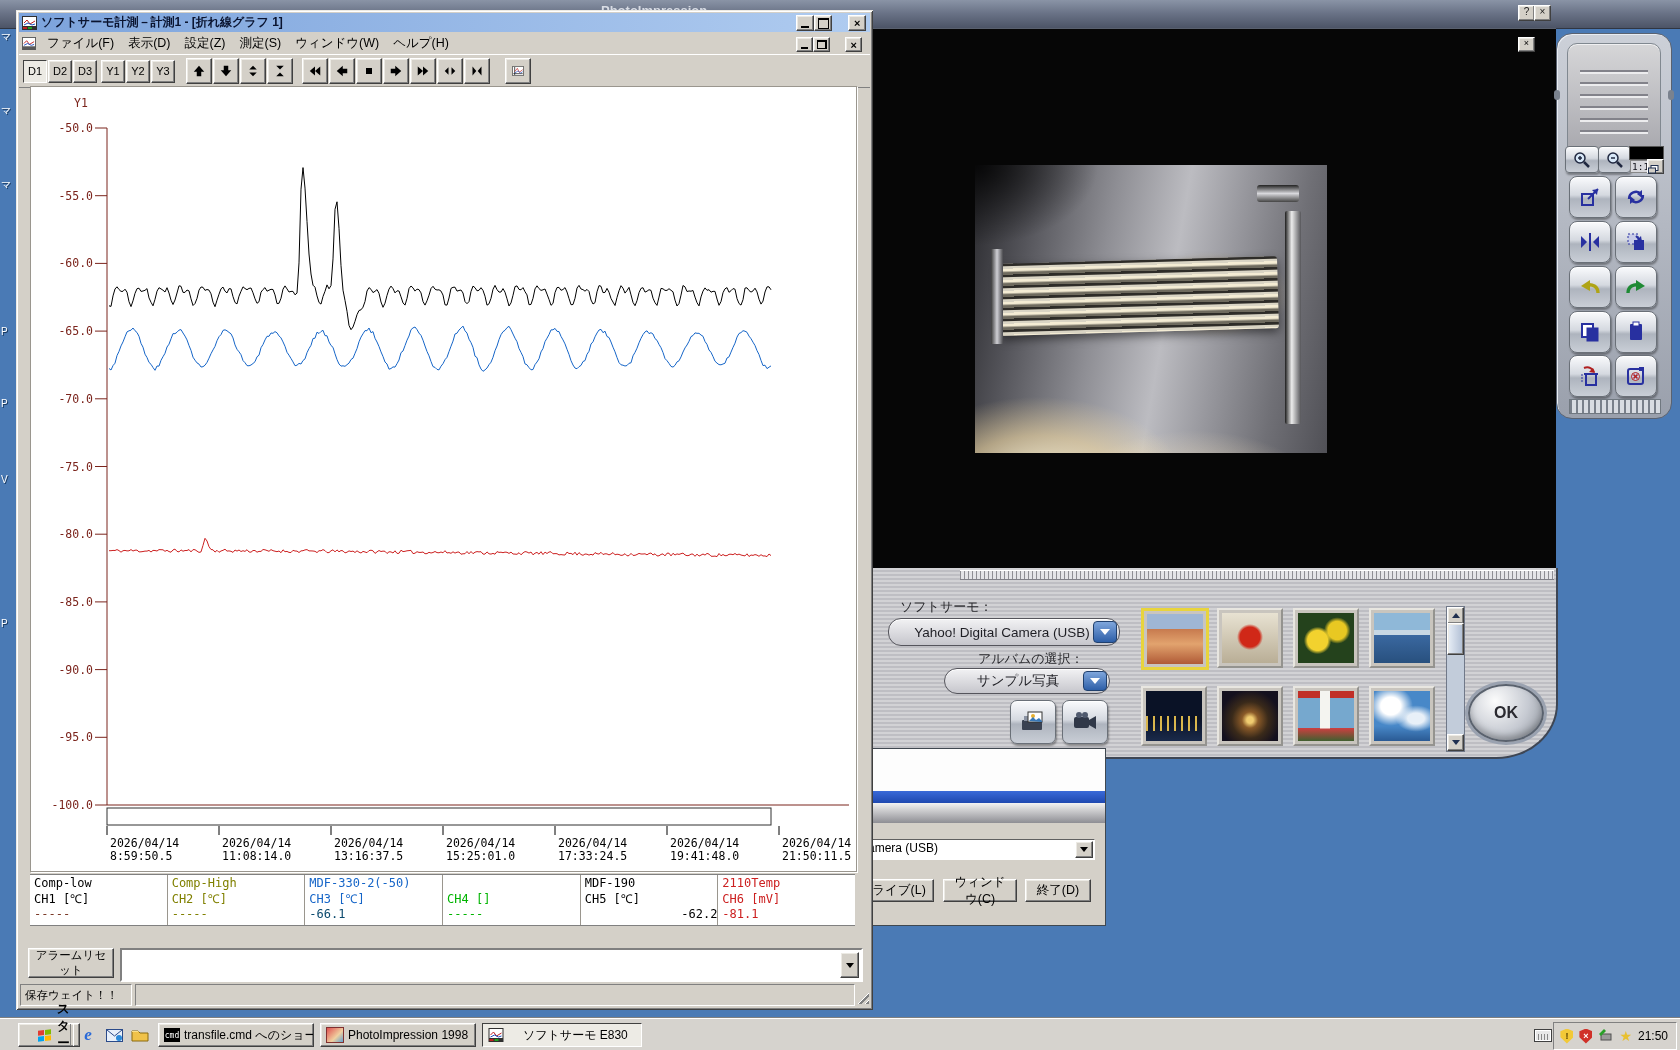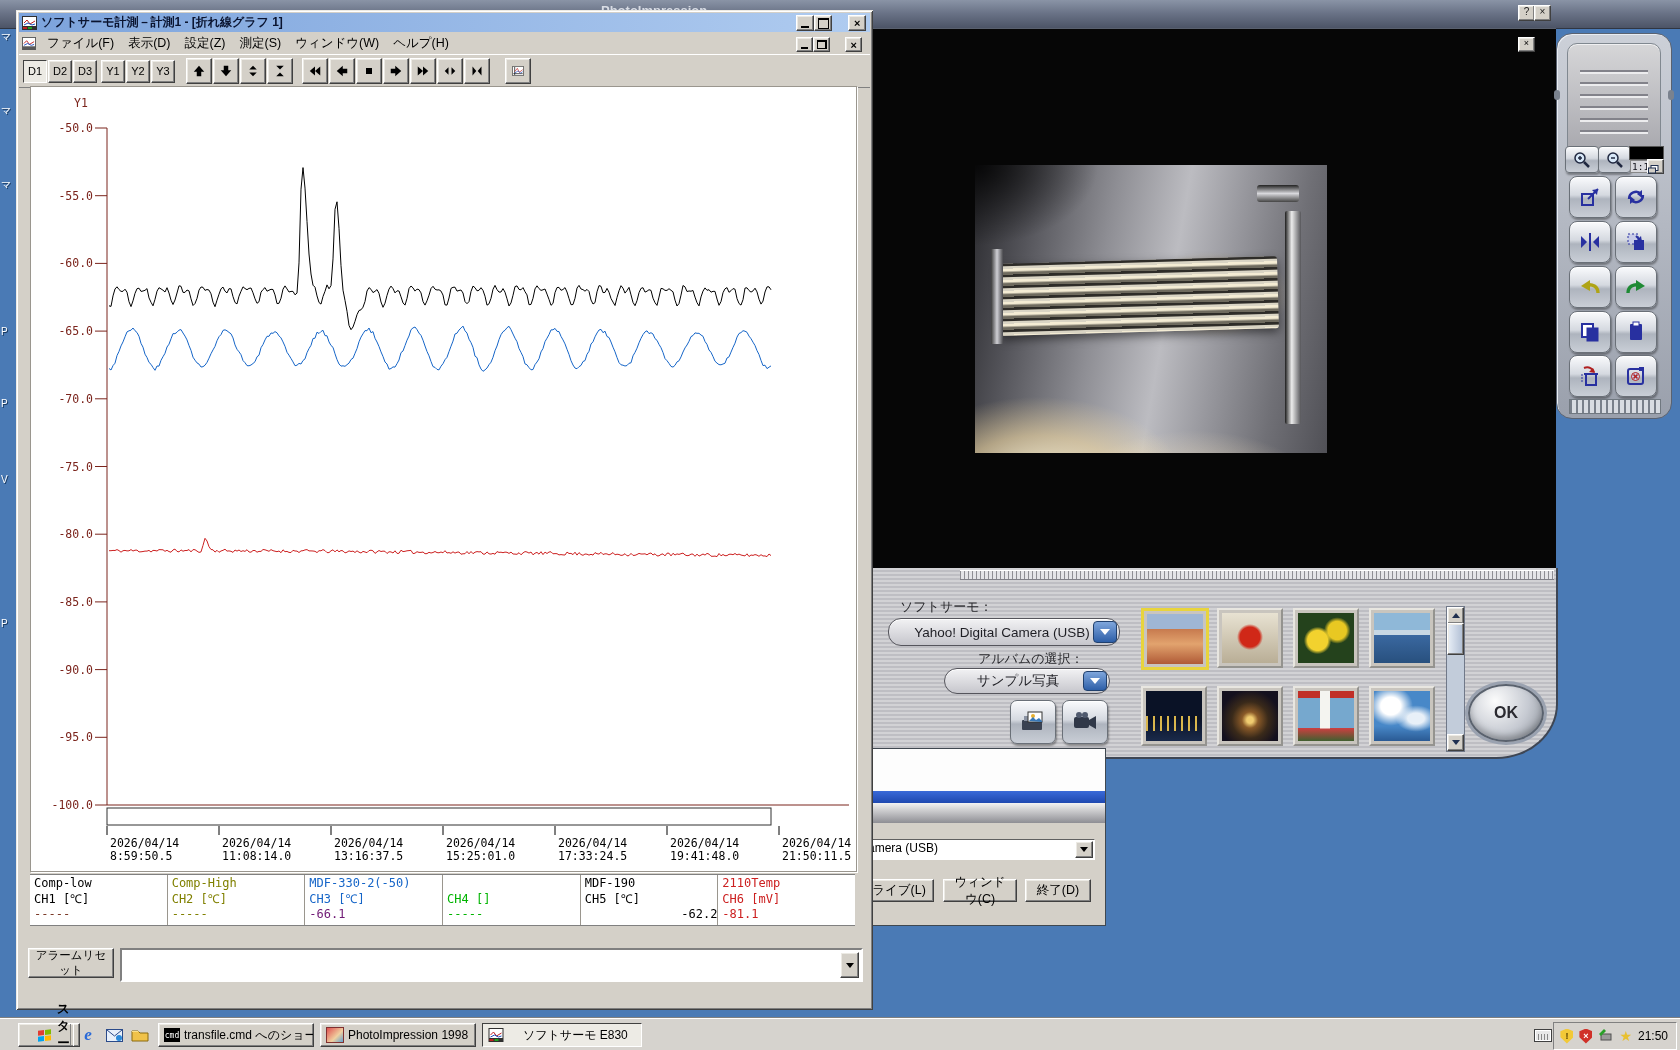--- a/index.html
+++ b/index.html
@@ -576,21 +576,21 @@
         <div style="color: rgb(123, 58, 40);">-----</div>
       </div>
       <div class="leg-cell" style="color: rgb(128, 128, 0);">
         <div>Comp-High</div>
         <div>CH2 [℃]</div>
         <div style="color: rgb(128, 128, 0);">-----</div>
       </div>
       <div class="leg-cell" style="color: rgb(21, 101, 200);">
         <div>MDF-330-2(-50)</div>
         <div>CH3 [℃]</div>
-        <div style="color: #701a75;">-66.1</div>
+        <div style="color: #0c4a6e;">-66.1</div>
       </div>
       <div class="leg-cell" style="color: rgb(0, 180, 0);">
         <div>&nbsp;</div>
         <div>CH4 []</div>
         <div style="color: rgb(0, 180, 0);">-----</div>
       </div>
       <div class="leg-cell" style="color: rgb(0, 0, 0);">
         <div>MDF-190</div>
         <div>CH5 [℃]</div>
         <div style="color: rgb(0, 0, 0); text-align: right;">-62.2</div>
@@ -603,20 +603,25 @@
     </div>
 
     <button id="alarm-btn" class="tb-btn raised">アラームリセット</button>
     <div id="alarm-combo">
       <span style="font-size:12px;padding-left:3px;"></span>
       <span id="alarm-combo-arrow" class="raised">
           <i class="dn-tri"></i>
         </span>
     </div>
 
+    <div id="mw-status">
+      <span class="status-cell" style="width:102px;">保存ウェイト！！</span>
+      <span class="status-cell" style="flex:1;margin-right:14px;"></span>
+      <i id="grip"></i>
+    </div>
   </div>
 
   <div id="taskbar">
     <button id="start-btn" class="raised">
       <span class="winflag">
         <i style="background:#E03C32;"></i>
           <i style="background:#7FBA00;"></i>
           <i style="background:#00A4EF;"></i>
           <i style="background:#FFB900;"></i>
       </span>

